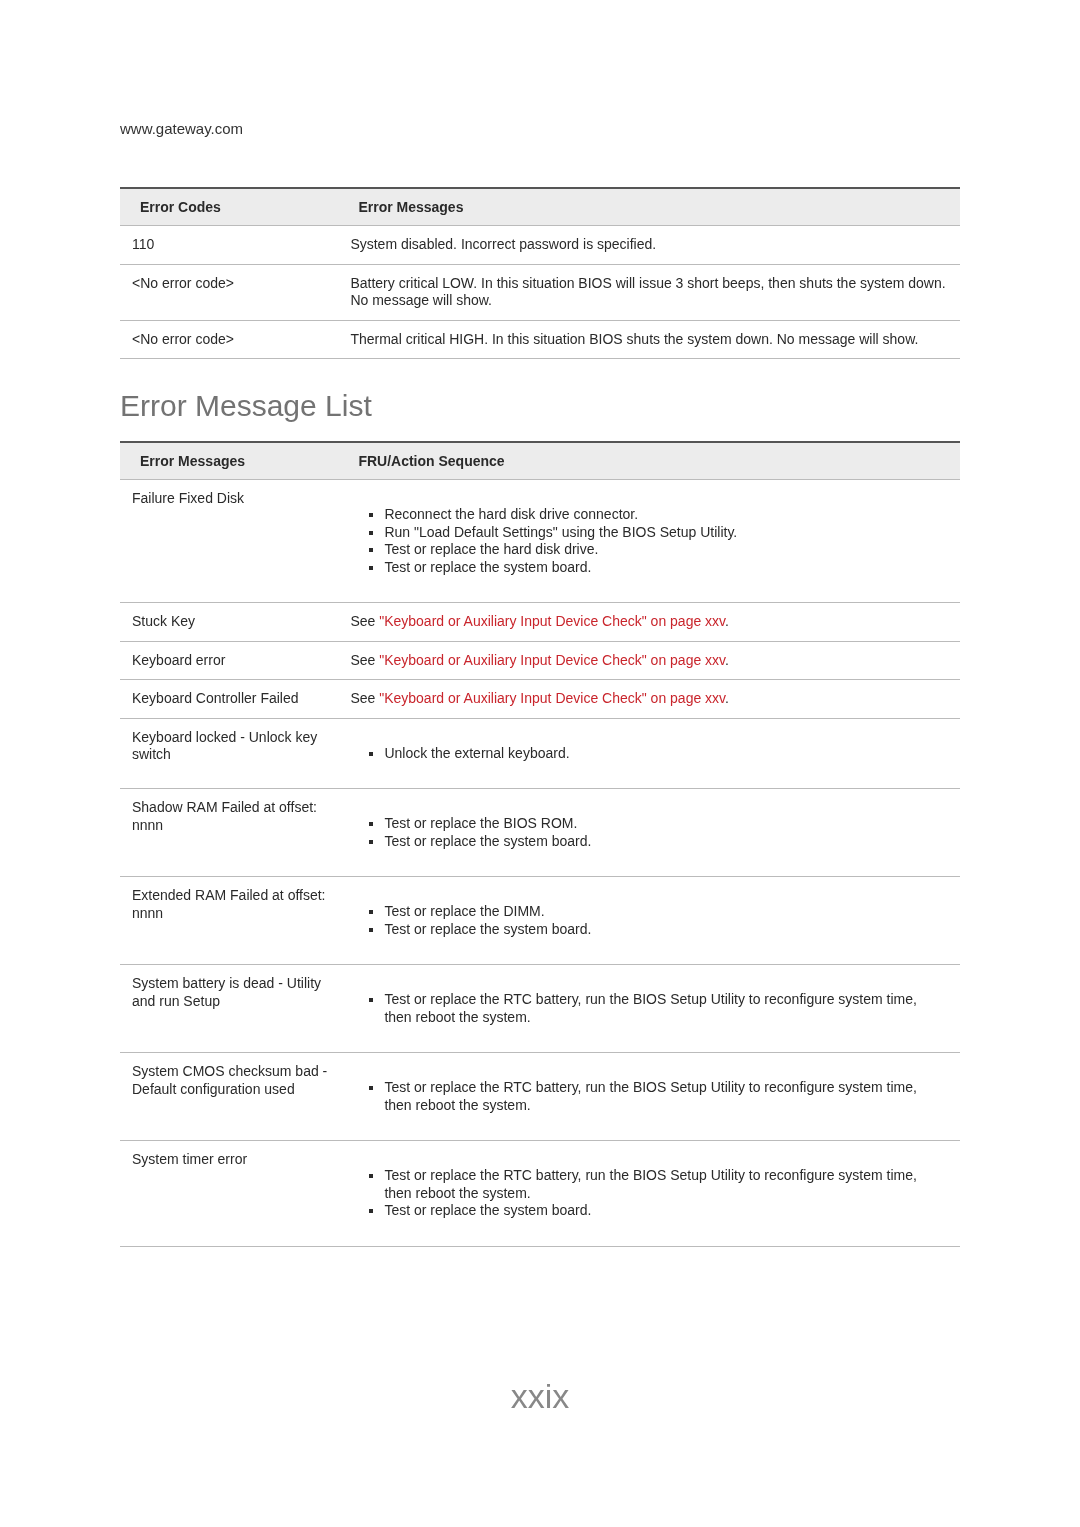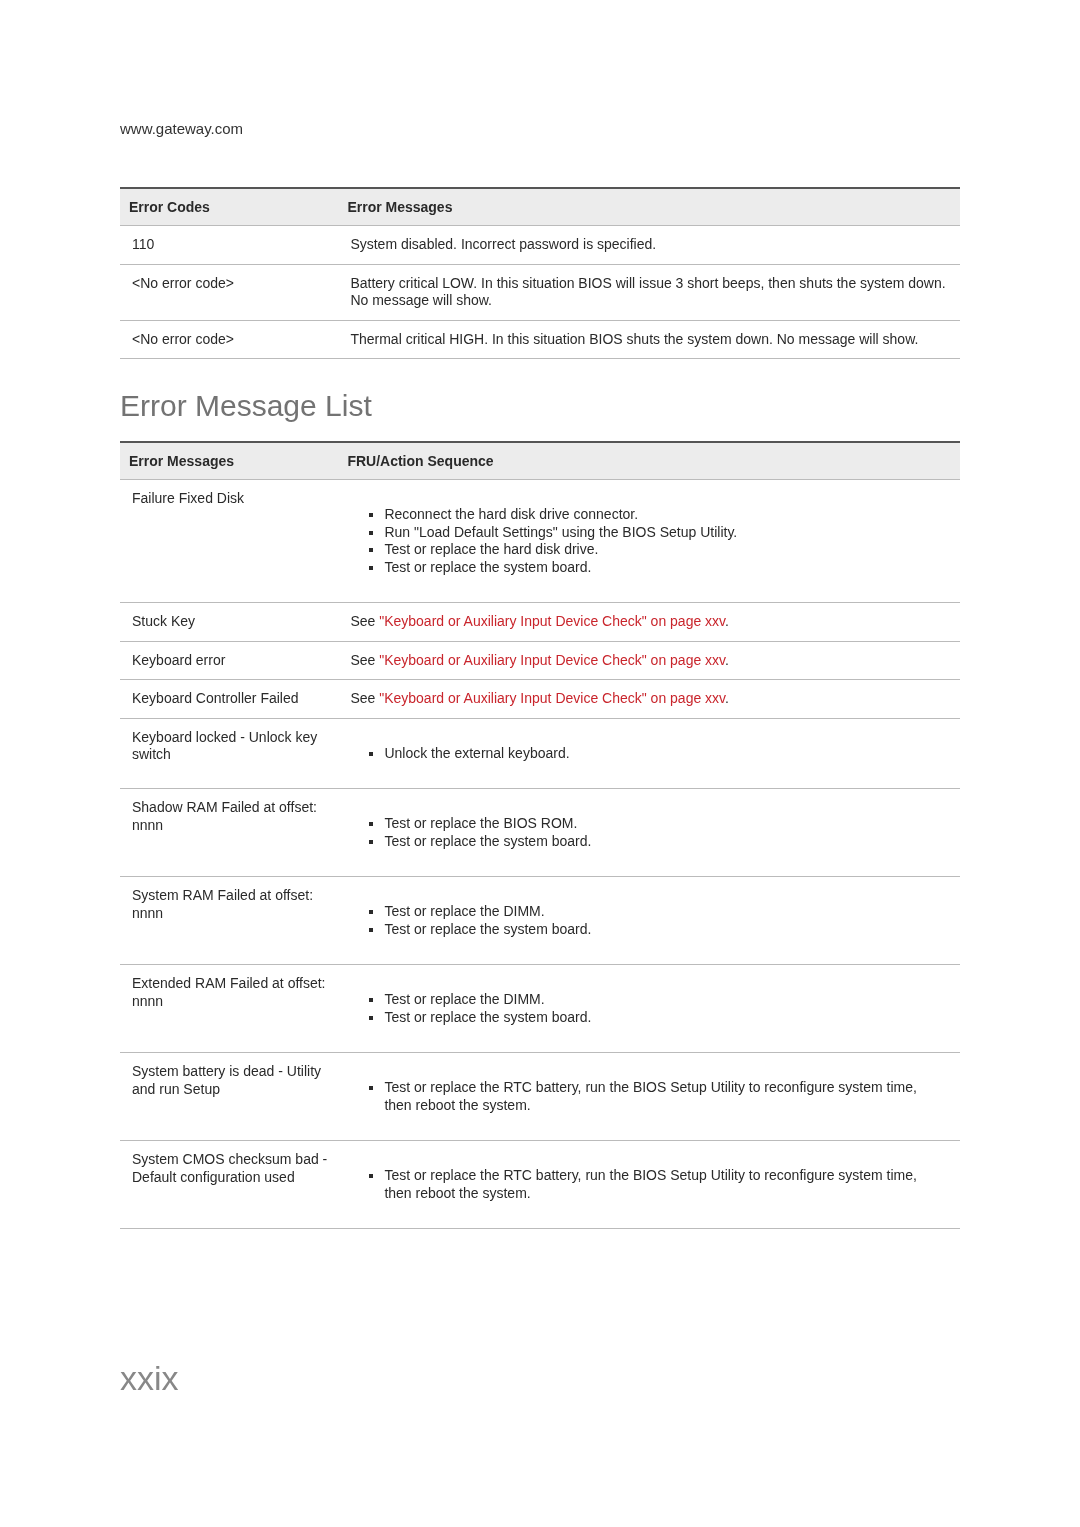--- a/index.html
+++ b/index.html
@@ -28,41 +28,41 @@
   }
   table {
     width: 100%;
     border-collapse: collapse;
     font-size: 14px;
   }
   thead th {
     background: #ececec;
     text-align: left;
     font-weight: 700;
-    padding: 10px 10px 10px 9px;
+    padding: 10px 10px 10px 20px;
     border-top: 2px solid #555;
     border-bottom: 1px solid #bbb;
   }
   tbody td {
     padding: 10px 10px 10px 12px;
     border-bottom: 1px solid #bbb;
     vertical-align: top;
     line-height: 1.25;
   }
   .col-a { width: 26%; }
   .col-b { width: 74%; }
   ul.fru {
     margin: 16px;
     padding-left: 18px;
     list-style: square;
   }
   ul.fru li { padding: 0; margin: 0; }
   .link { color: #c9252c; }
   .pagenum {
-    text-align: left;
+    text-align: center;
     font-size: 34px;
     color: #888;
     font-weight: 400;
     margin-top: 130px;
   }
 </style>
 </head>
 <body>
 
 <div class="page">
@@ -144,29 +144,20 @@
         <tr>
           <td>Shadow RAM Failed at offset: nnnn</td>
           <td>
             <ul class="fru">
               <li>Test or replace the BIOS ROM.</li>
               <li>Test or replace the system board.</li>
             </ul>
           </td>
         </tr>
         <tr>
-          <td>System RAM Failed at offset: nnnn</td>
-          <td>
-            <ul class="fru">
-              <li>Test or replace the DIMM.</li>
-              <li>Test or replace the system board.</li>
-            </ul>
-          </td>
-        </tr>
-        <tr>
           <td>Extended RAM Failed at offset: nnnn</td>
           <td>
             <ul class="fru">
               <li>Test or replace the DIMM.</li>
               <li>Test or replace the system board.</li>
             </ul>
           </td>
         </tr>
         <tr>
           <td>System battery is dead - Utility and run Setup</td>
@@ -177,18 +168,27 @@
           </td>
         </tr>
         <tr>
           <td>System CMOS checksum bad - Default configuration used</td>
           <td>
             <ul class="fru">
               <li>Test or replace the RTC battery, run the BIOS Setup Utility to reconfigure system time, then reboot the system.</li>
             </ul>
           </td>
         </tr>
+        <tr>
+          <td>System timer error</td>
+          <td>
+            <ul class="fru">
+              <li>Test or replace the RTC battery, run the BIOS Setup Utility to reconfigure system time, then reboot the system.</li>
+              <li>Test or replace the system board.</li>
+            </ul>
+          </td>
+        </tr>
       </tbody>
   </table>
 
   <div class="pagenum">xxix</div>
 
 </div>
 
 </body></html>

